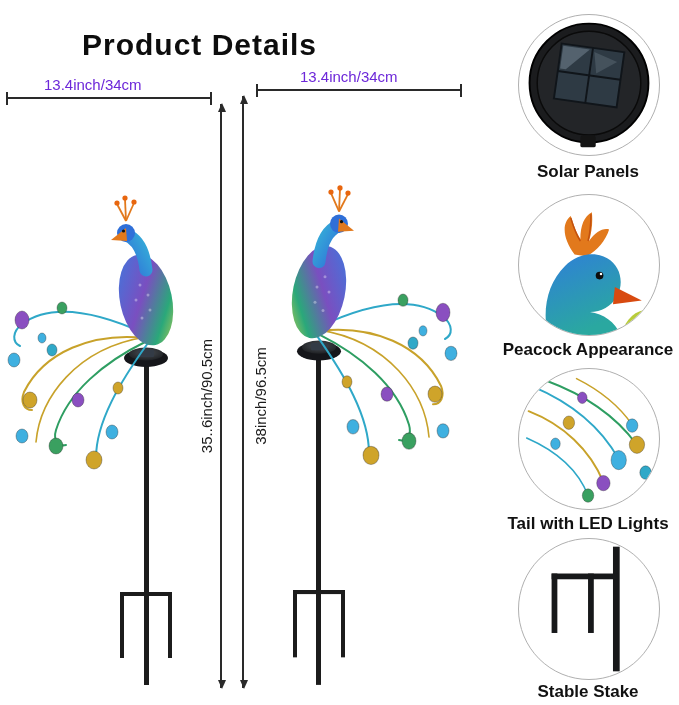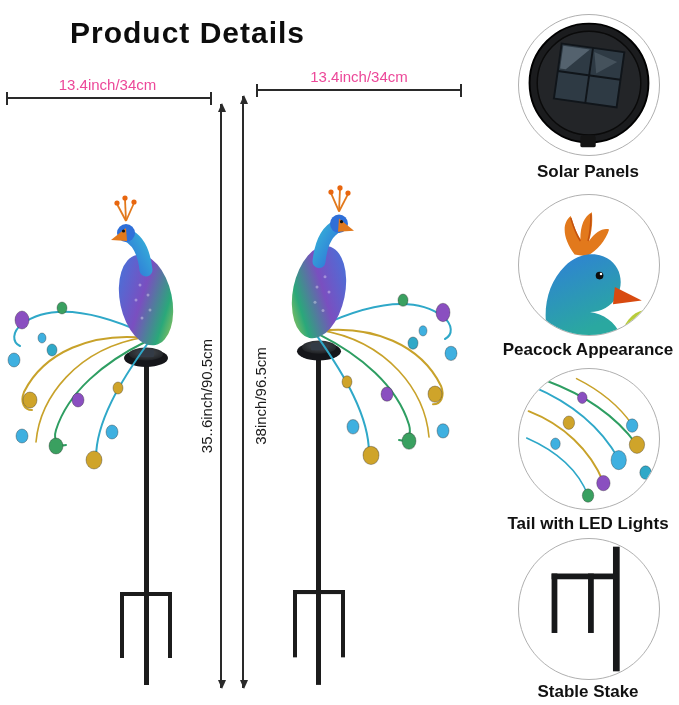--- a/index.html
+++ b/index.html
@@ -1,24 +1,24 @@
 <!DOCTYPE html>
 <html style="--title-text: #0d0d0d; --dimension-lines: #2a2a2a; --label-text: #111111; --circle-border: #b0b0b0; --stake-metal: #1c1c1c; --crest-orange: #e2791c; --beak-orange: #d84a10; --body-blue: #2f6fd8; --body-teal: #2aa87a; --gem-blue: #3fb0e0; --gem-purple: #8a4fc0; --gem-gold: #cfa42a; --gem-green: #3aa060; --gem-teal: #2fa8c8;"><head>
 <meta charset="utf-8">
 <style>
   html,body{margin:0;padding:0;background:#ffffff;}
   .stage{
     position:relative;width:679px;height:705px;background:#ffffff;overflow:hidden;
     font-family:"Liberation Sans", sans-serif;color:var(--label-text,#111);
   }
   .page-title{
-    position:absolute;left:70px;top:16px;margin:0;
+    position:absolute;left:70px;top:16px;margin:12px;
     font-size:30px;font-weight:800;letter-spacing:1px;color:var(--title-text,#0d0d0d);
   }
-  .wlabel{position:absolute;text-align:center;font-size:15px;color:#ec4899;}
+  .wlabel{position:absolute;font-size:15px;color:#6d28d9;padding-left:44px;}
   .hdim{position:absolute;height:0;border-top:2px solid var(--dimension-lines,#2a2a2a);}
   .hdim::before,.hdim::after{content:"";position:absolute;top:-7px;width:2px;height:13px;background:var(--dimension-lines,#2a2a2a);}
   .hdim::before{left:0;}
   .hdim::after{right:0;}
   .vdim{position:absolute;width:0;border-left:2px solid var(--dimension-lines,#2a2a2a);}
   .vdim::before,.vdim::after{content:"";position:absolute;left:-4px;width:0;height:0;
     border-left:4px solid transparent;border-right:4px solid transparent;}
   .vdim::before{top:-1px;border-bottom:9px solid var(--dimension-lines,#2a2a2a);}
   .vdim::after{bottom:-1px;border-top:9px solid var(--dimension-lines,#2a2a2a);}
   .vlabel{

